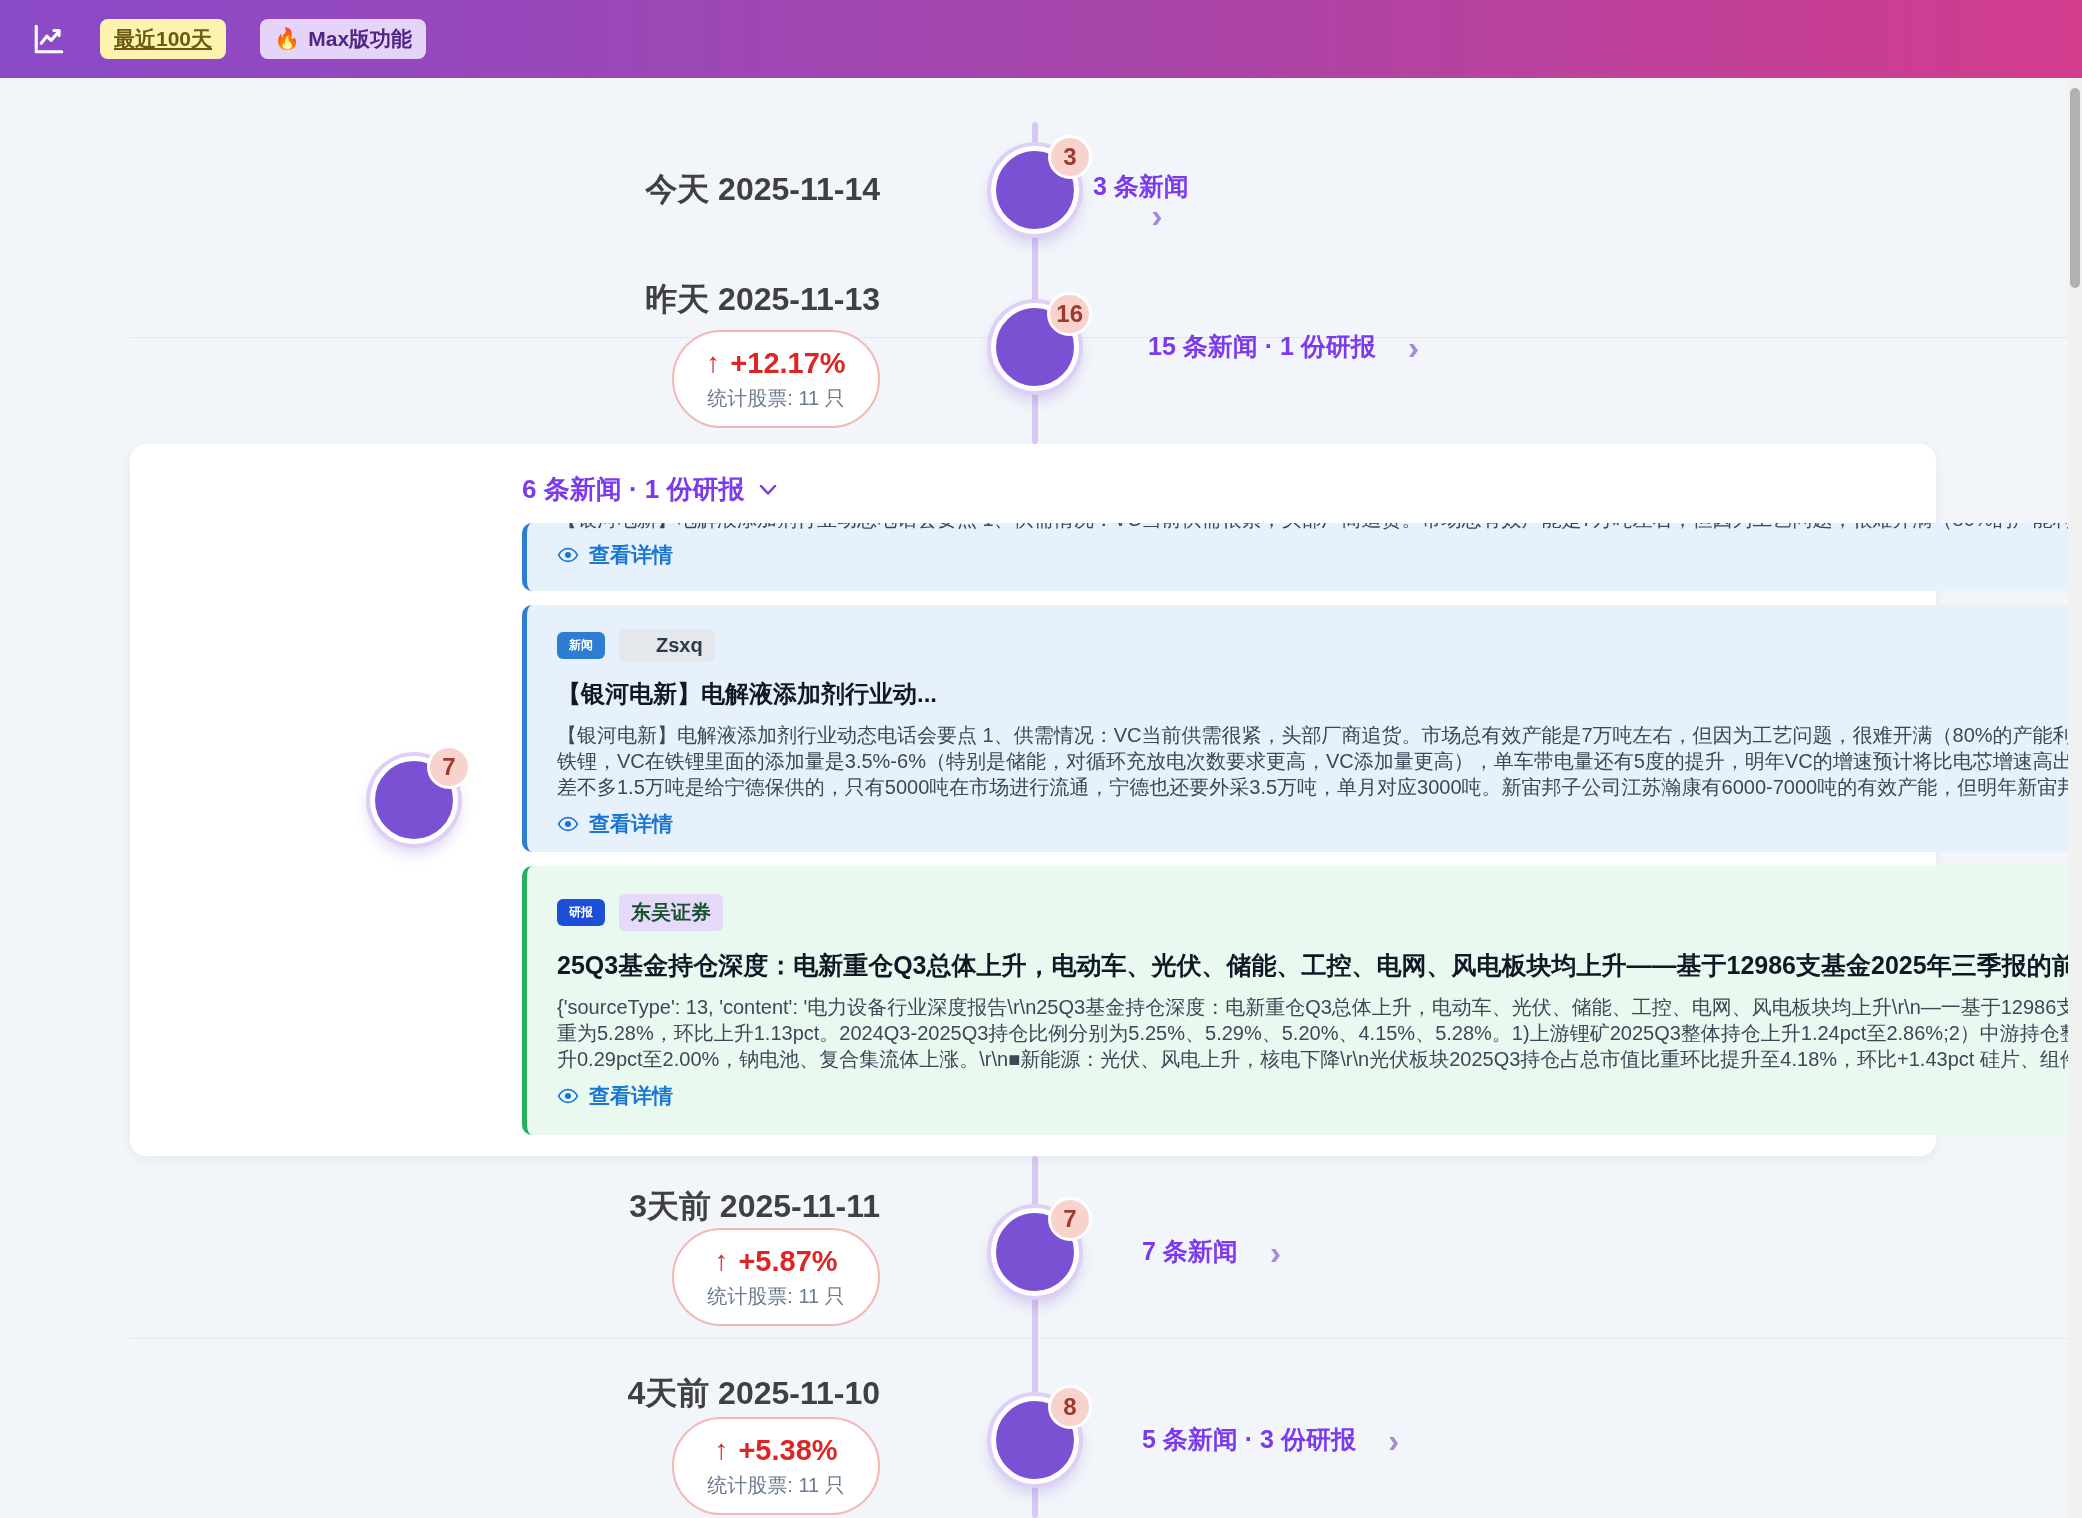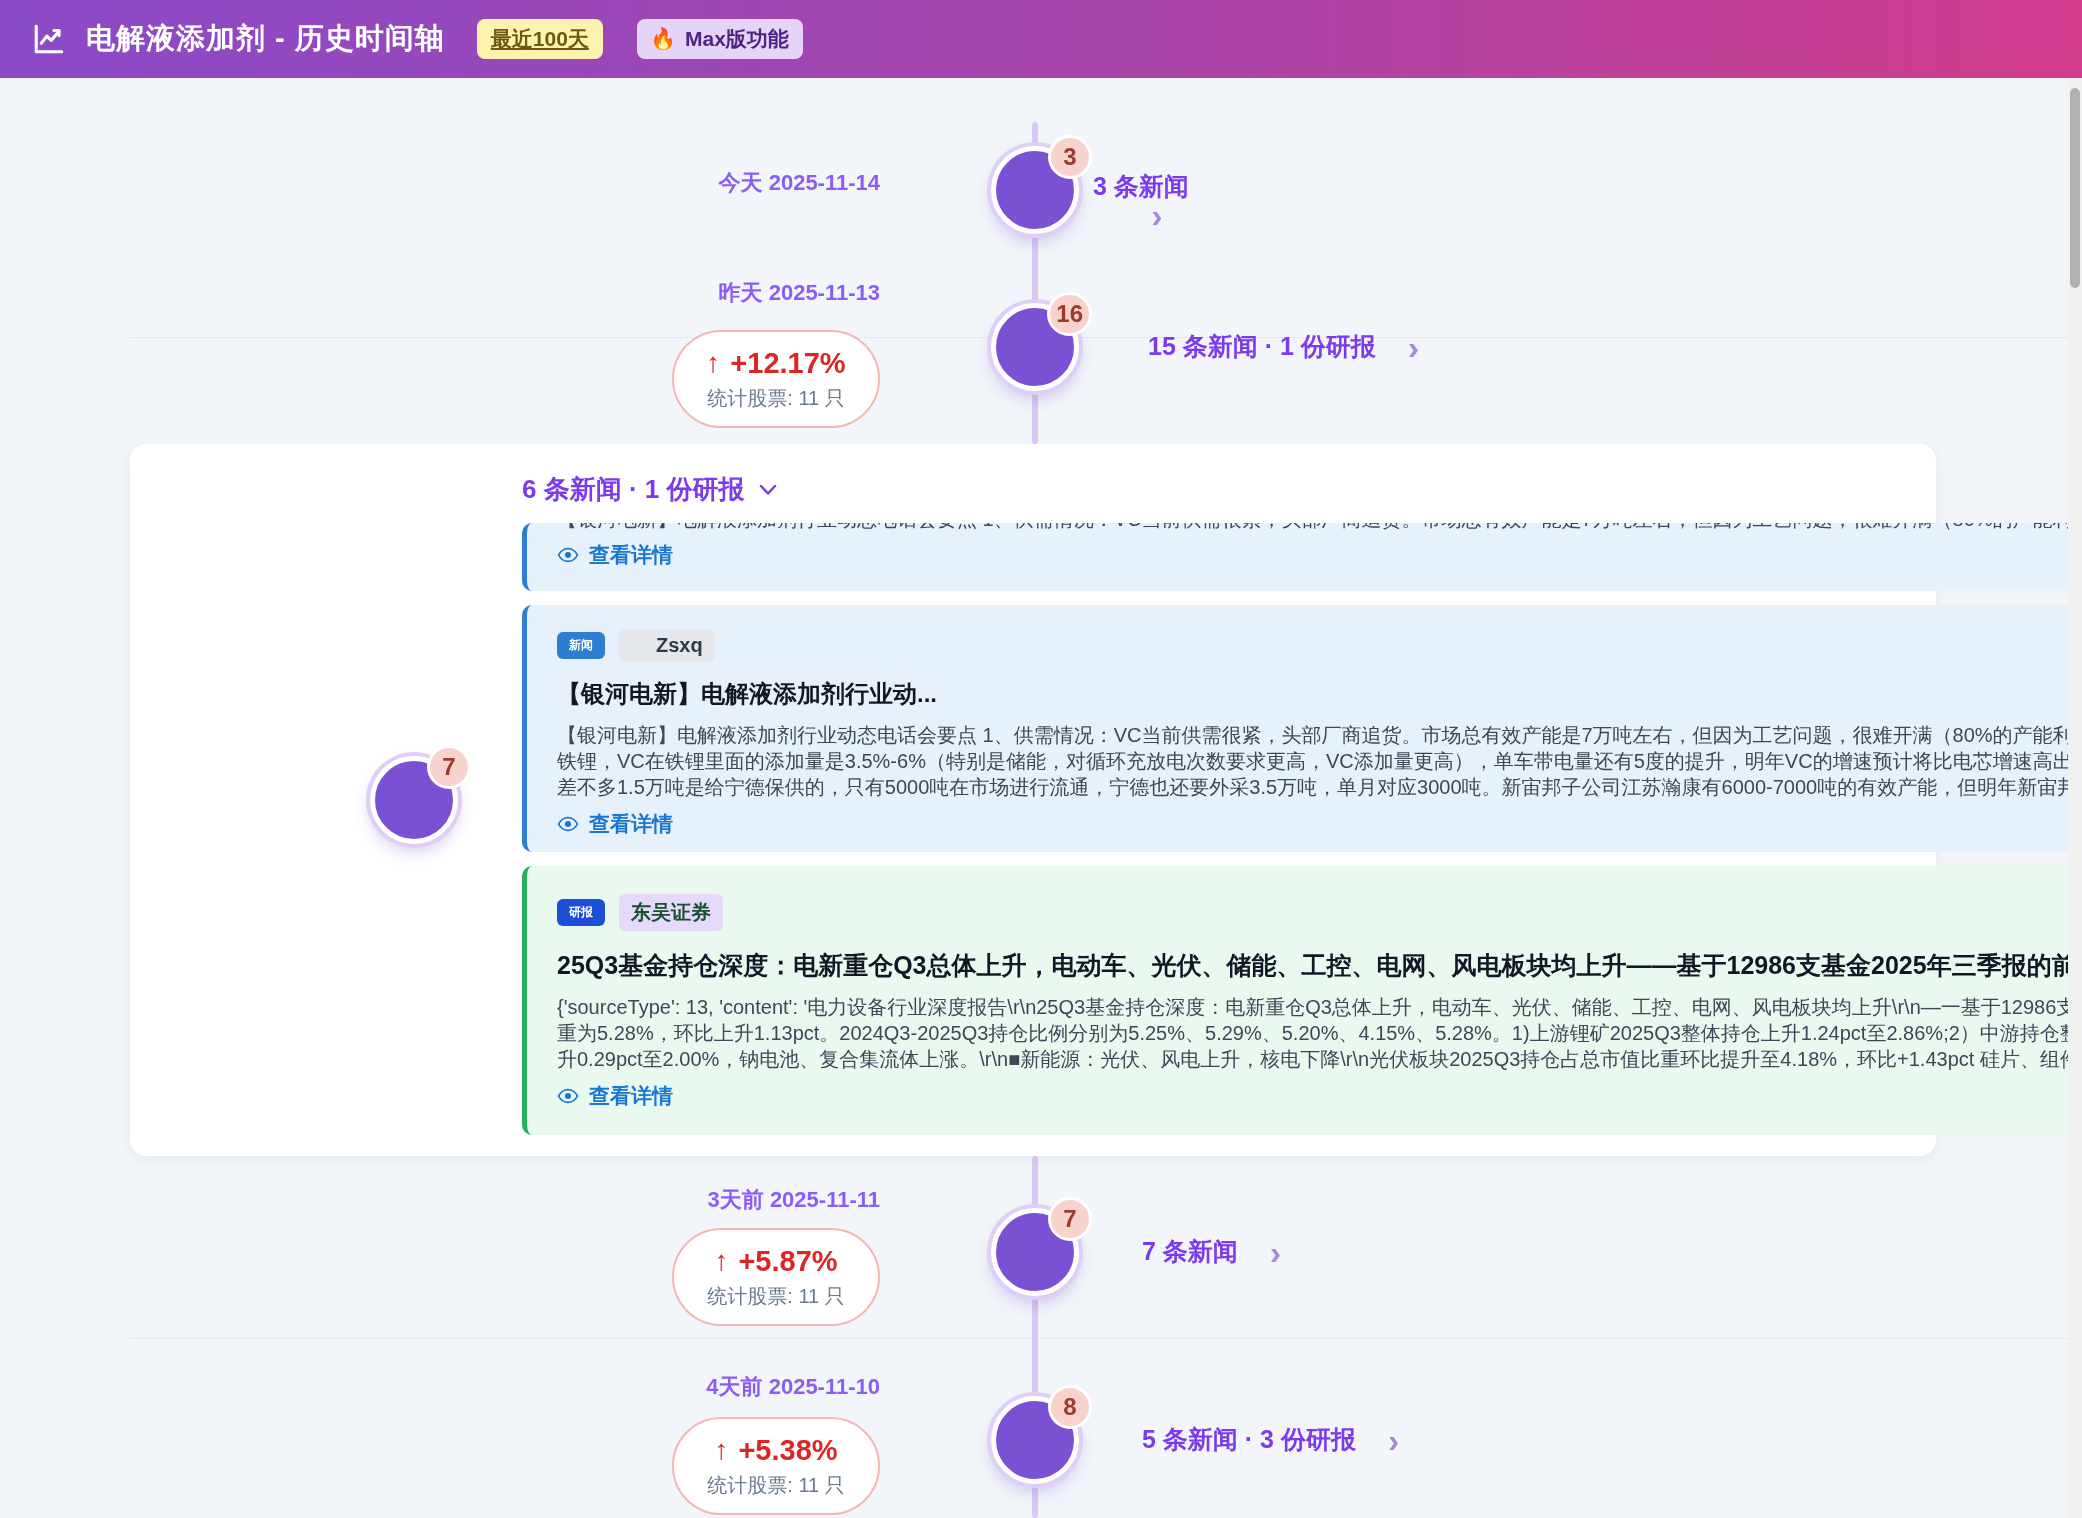--- a/index.html
+++ b/index.html
@@ -17,21 +17,21 @@
   .app-title { color:#fff; font-size:29px; font-weight:bold; letter-spacing:1px; }
   .hdr-badge { font-size:21px; font-weight:bold; padding:6px 14px; border-radius:8px; white-space:nowrap; }
   .hdr-badge.yellow { background:#fcf3ae; color:#6d5a12; margin-left:14px;text-decoration:underline; }
   .hdr-badge.purple { background:#e5d3f8; color:#4f2584; display:flex; align-items:center; gap:8px; margin-left:16px; }
   
   .sb-track { position:absolute; right:0; top:78px; width:14px; height:1440px; background:#f1f1f1; z-index:9; }
   .sb-thumb { position:absolute; left:2px; top:10px; width:10px; height:200px; background:#b1b1b1; border-radius:5px; }
   
   .vline { position:absolute; left:1032px; width:6px; background:#d9c9f2; z-index:1; border-radius:3px; }
   .divider { position:absolute; left:130px; right:0; height:1px; background:#e3e8ef; z-index:0; }
-  .tl-date { position:absolute; font-size:22px; font-weight:bold; color:#8b5cf6; white-space:nowrap; z-index:2; }
+  .tl-date { position:absolute; font-size:32px; font-weight:bold; color:#404040; white-space:nowrap; z-index:2; }
   .tl-date.ralign { left:440px; width:440px; text-align:right; }
   .node { position:absolute; width:88px; height:88px; background:#7b51d3; border:5px solid #fff;
           border-radius:50%; box-shadow:0 0 0 4px #decff5, 0 8px 16px rgba(120,80,200,.28); z-index:3; }
   .count-badge { position:absolute; top:-16px; right:-18px; min-width:44px; height:44px; padding:0 6px;
           background:#f8d3cd; border:3px solid #fff; border-radius:22px; color:#9c3a2b; font-weight:bold;
           font-size:24px; display:flex; align-items:center; justify-content:center; z-index:4; }
   .pill { position:absolute; background:#fff; border:2px solid #f3b7b4; border-radius:55px; z-index:2;
           display:flex; flex-direction:column; align-items:center; justify-content:center; gap:5px; }
   .pct-row { display:flex; align-items:center; gap:10px; color:#dc2626; font-weight:bold; font-size:29px; white-space:nowrap; }
   .up-arrow { font-size:28px; font-weight:bold; color:#dc2626; }
@@ -63,21 +63,20 @@
 <body>
 
 <div class="app-header">
   <span style="display:flex;">
     <svg width="38" height="34" viewBox="0 0 24 24" fill="none" stroke="#ffffff" stroke-width="2.2" stroke-linecap="round" stroke-linejoin="round">
       <path d="M3 3v18h18"></path>
         <path d="M6.5 15l4-5 3 3 5.5-6.5"></path>
         <path d="M15.5 6h3.6v3.6"></path>
     </svg>
   </span>
-  <span class="app-title">电解液添加剂 - 历史时间轴</span>
   <span class="hdr-badge yellow">最近100天</span>
   <span class="hdr-badge purple">
     <span>🔥</span>
     <span>Max版功能</span>
   </span>
 </div>
 
 <div class="sb-track">
   <div class="sb-thumb"></div>
 </div>

